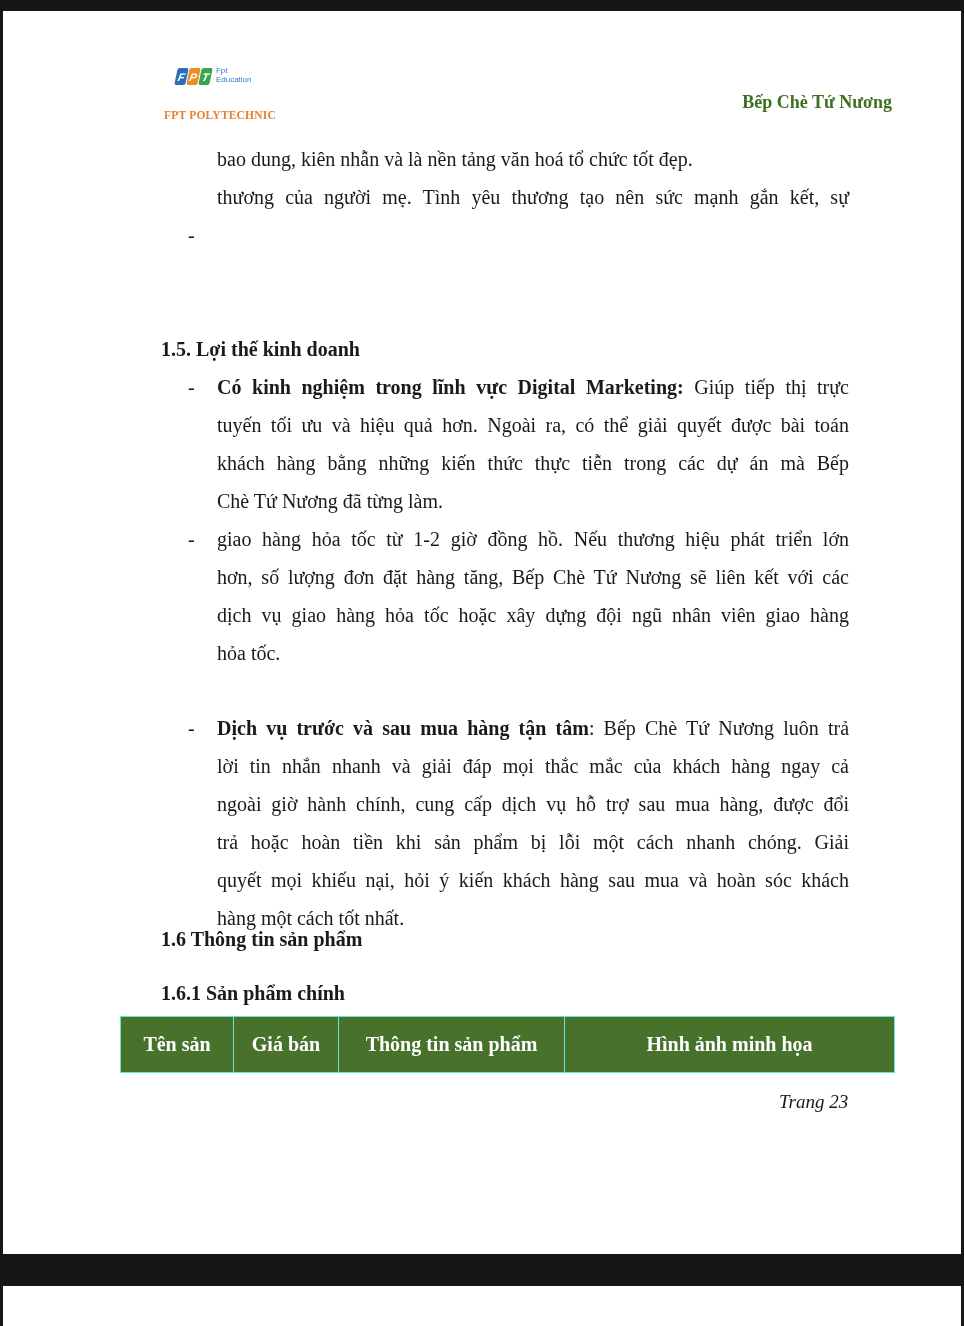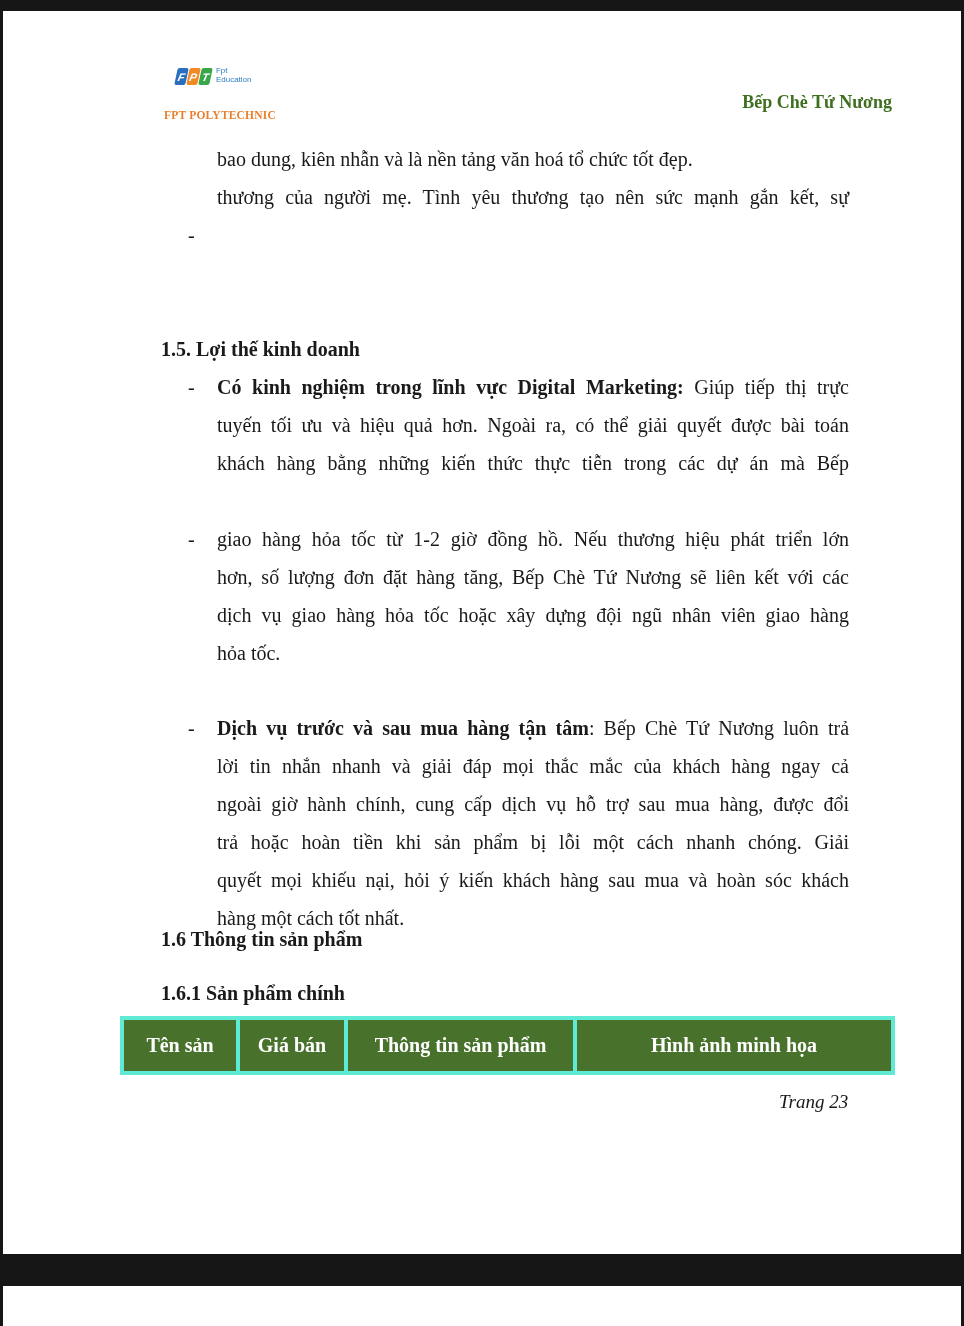--- a/index.html
+++ b/index.html
@@ -37,21 +37,21 @@
   .para .ln.last { text-align-last:left; }
   .dash { position:absolute; left:185px; font-size:20px; line-height:38px; color:#1a1a1a; }
   .h { position:absolute; left:158px; font-weight:bold; font-size:20px; line-height:38px; color:#1a1a1a; }
   b { font-weight:bold; }
   .tbl {
     position:absolute; left:120px; top:1016px; width:775px; height:57px;
     border-collapse:collapse; background:#6e9e4f;
   }
   .tbl td {
     background:#48722c; color:#ffffff; font-weight:bold; font-size:20px;
-    text-align:center; border:4px solid #5eead4; padding:0; height:51px;
+    text-align:center; border:1px solid #5eead4; padding:0; height:51px;
   }
   .pnum { position:absolute; left:776px; top:1090px; font-style:italic; font-size:19px; color:#1a1a1a; }
   .wm { position:absolute; left:198px; top:588px; width:500px; height:140px; pointer-events:none; }
   .wm-text {
     position:absolute; left:96px; top:40px; font:bold 64px "Liberation Sans", sans-serif;
     transform:scaleX(0.78); transform-origin:left top; white-space:nowrap; letter-spacing:-1px; line-height:64px;
   }
 </style>
 </head>
 <body>
@@ -76,20 +76,21 @@
 
   <span class="dash" style="top:205px;">-</span>
 
   <div class="h" style="top:319px;">1.5. Lợi thế kinh doanh</div>
 
   <span class="dash" style="top:357px;">-</span>
   <div class="para" style="top:357px;">
     <span class="ln"><b>Có kinh nghiệm trong lĩnh vực Digital Marketing:</b><span> Giúp tiếp thị trực</span></span>
     <span class="ln">tuyến tối ưu và hiệu quả hơn. Ngoài ra, có thể giải quyết được bài toán</span>
     <span class="ln">khách hàng bằng những kiến thức thực tiễn trong các dự án mà Bếp</span>
+    <span class="ln last">Chè Tứ Nương đã từng làm.</span>
   </div>
 
   <span class="dash" style="top:509px;">-</span>
   <div class="para" style="top:509px;">
     <span class="ln">giao hàng hỏa tốc từ 1-2 giờ đồng hồ. Nếu thương hiệu phát triển lớn</span>
     <span class="ln">hơn, số lượng đơn đặt hàng tăng, Bếp Chè Tứ Nương sẽ liên kết với các</span>
     <span class="ln">dịch vụ giao hàng hỏa tốc hoặc xây dựng đội ngũ nhân viên giao hàng</span>
     <span class="ln last">hỏa tốc.</span>
   </div>
 

